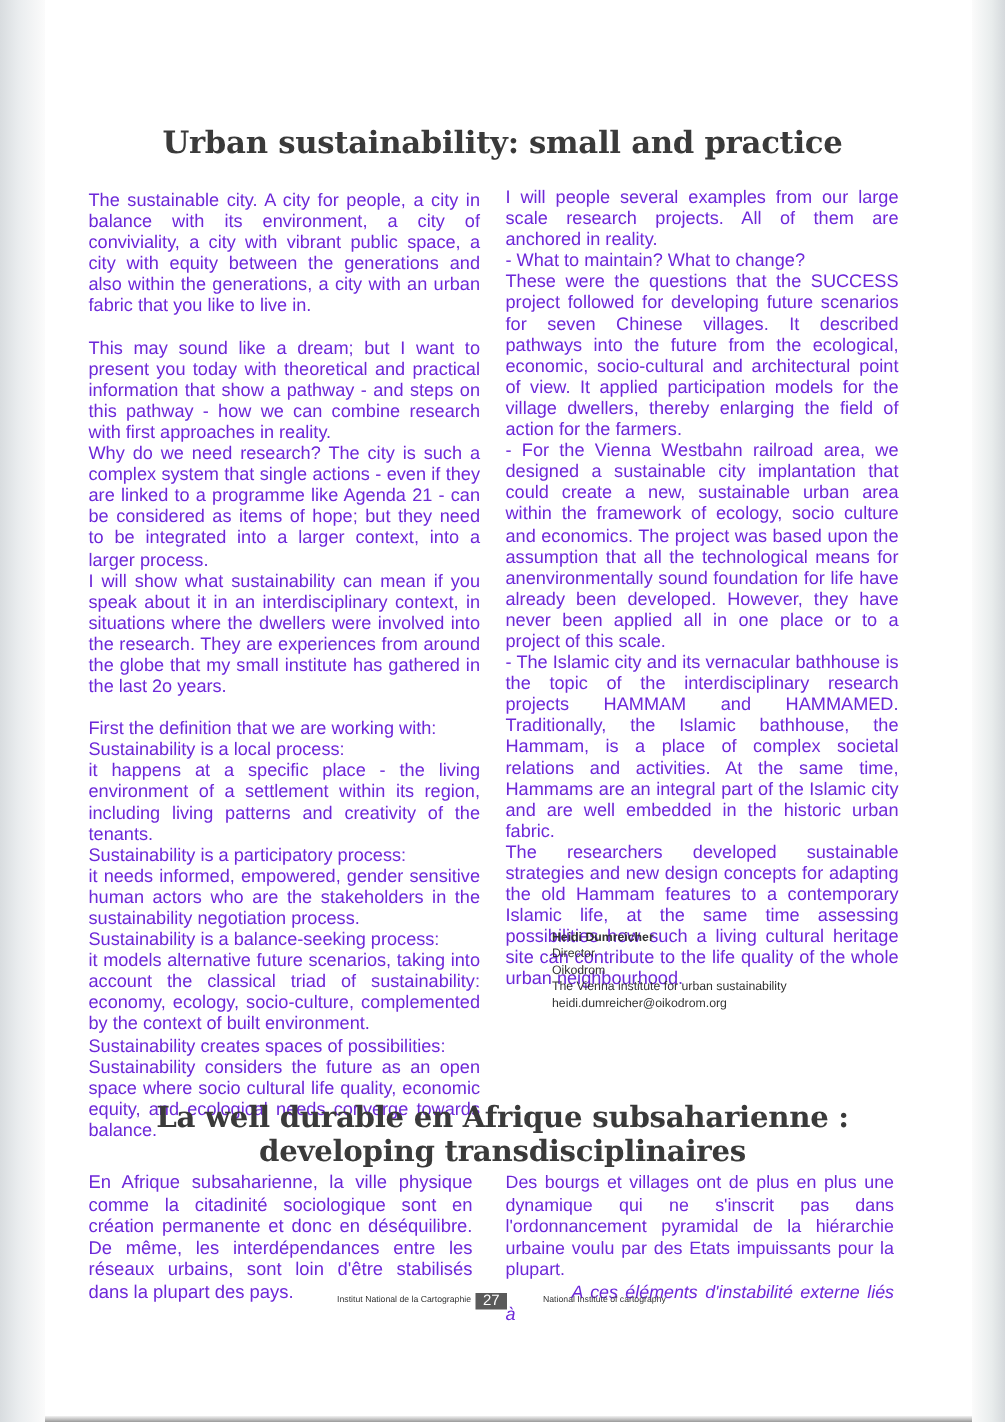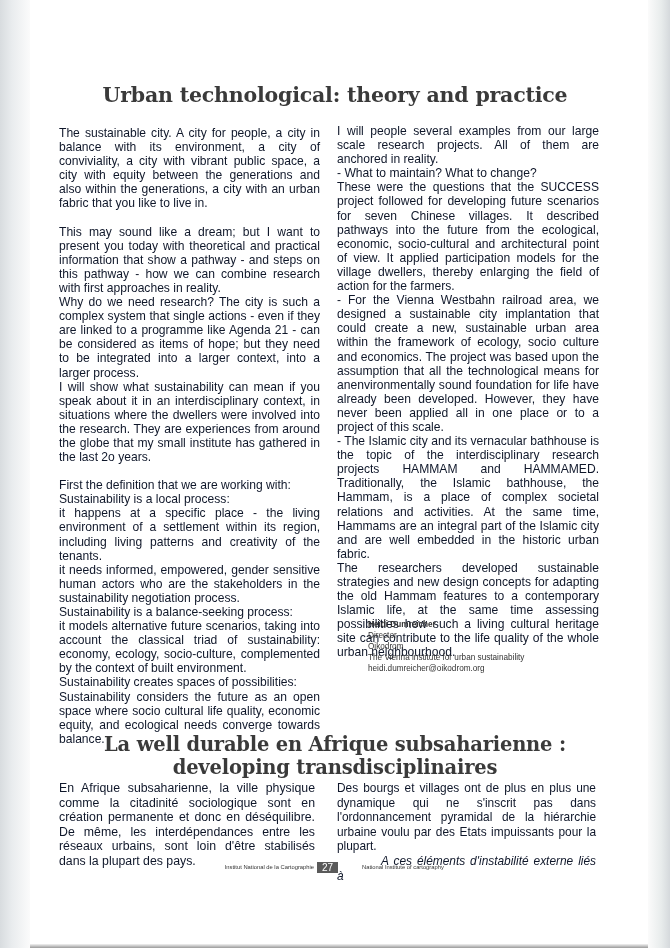--- a/index.html
+++ b/index.html
@@ -23,21 +23,21 @@
   }
   .title {
     position: absolute; left: 0; width: 670px; text-align: center;
     font-family: "DejaVu Serif", serif; font-weight: bold;
     color: #3a3a3a; margin: 0;
   }
   .title-1 { top: 83px; font-size: 20.5px; letter-spacing: -0.2px; }
   .title-2 { top: 733px; font-size: 19.5px; line-height: 23px; letter-spacing: -0.2px; }
   .col {
     position: absolute; font-size: 12.1px; line-height: 14.1px;
-    text-align: justify; color: #0f172a;
+    text-align: justify; color: #6d28d9;
   }
   .col p { margin: 0; }
   .col p.gap { margin-top: 14px; }
   .col-left { left: 59px; top: 126px; width: 261px; }
   .col-right { left: 337px; top: 124px; width: 262px; }
   .col-fr-left { left: 59px; top: 781px; width: 256px; font-size: 12.3px; line-height: 14.6px; }
   .col-fr-right { left: 337px; top: 781px; width: 259px; font-size: 11.9px; line-height: 14.6px; }
   .col p.indent { text-indent: 44px; font-style: italic; }
   .signature {
     position: absolute; left: 368px; top: 619px; font-size: 8.2px; line-height: 11px; color: #333;
@@ -54,30 +54,31 @@
   }
   .footer .right-label { position: absolute; left: 362px; top: 3px; }
 </style>
 </head>
 <body>
 
 <div class="scan-edge-left"></div>
 <div class="scan-edge-right"></div>
 <div class="scan-edge-bottom"></div>
 
-<h1 class="title title-1">Urban technological: theory and practice</h1>
+<h1 class="title title-1">Urban sustainability: small and practice</h1>
 
 <div class="col col-left">
   <p>The sustainable city. A city for people, a city in balance with its environment, a city of conviviality, a city with vibrant public space, a city with equity between the generations and also within the generations, a city with an urban fabric that you like to live in.</p>
   <p class="gap">This may sound like a dream; but I want to present you today with theoretical and practical information that show a pathway - and steps on this pathway - how we can combine research with first approaches in reality.</p>
   <p>Why do we need research? The city is such a complex system that single actions - even if they are linked to a programme like Agenda 21 - can be considered as items of hope; but they need to be integrated into a larger context, into a larger process.</p>
   <p>I will show what sustainability can mean if you speak about it in an interdisciplinary context, in situations where the dwellers were involved into the research. They are experiences from around the globe that my small institute has gathered in the last 2o years.</p>
   <p class="gap">First the definition that we are working with:</p>
   <p>Sustainability is a local process:</p>
   <p>it happens at a specific place - the living environment of a settlement within its region, including living patterns and creativity of the tenants.</p>
+  <p>Sustainability is a participatory process:</p>
   <p>it needs informed, empowered, gender sensitive human actors who are the stakeholders in the sustainability negotiation process.</p>
   <p>Sustainability is a balance-seeking process:</p>
   <p> it models alternative future scenarios, taking into account the classical triad of sustainability: economy, ecology, socio-culture, complemented by the context of built environment.</p>
   <p>Sustainability creates spaces of possibilities:</p>
   <p>Sustainability considers the future as an open space where socio cultural life quality, economic equity, and ecological needs converge towards balance.</p>
 </div>
 
 <div class="col col-right">
   <p>I will people several examples from our large scale research projects. All of them are anchored in reality.</p>
   <p>- What to maintain? What to change?</p>

